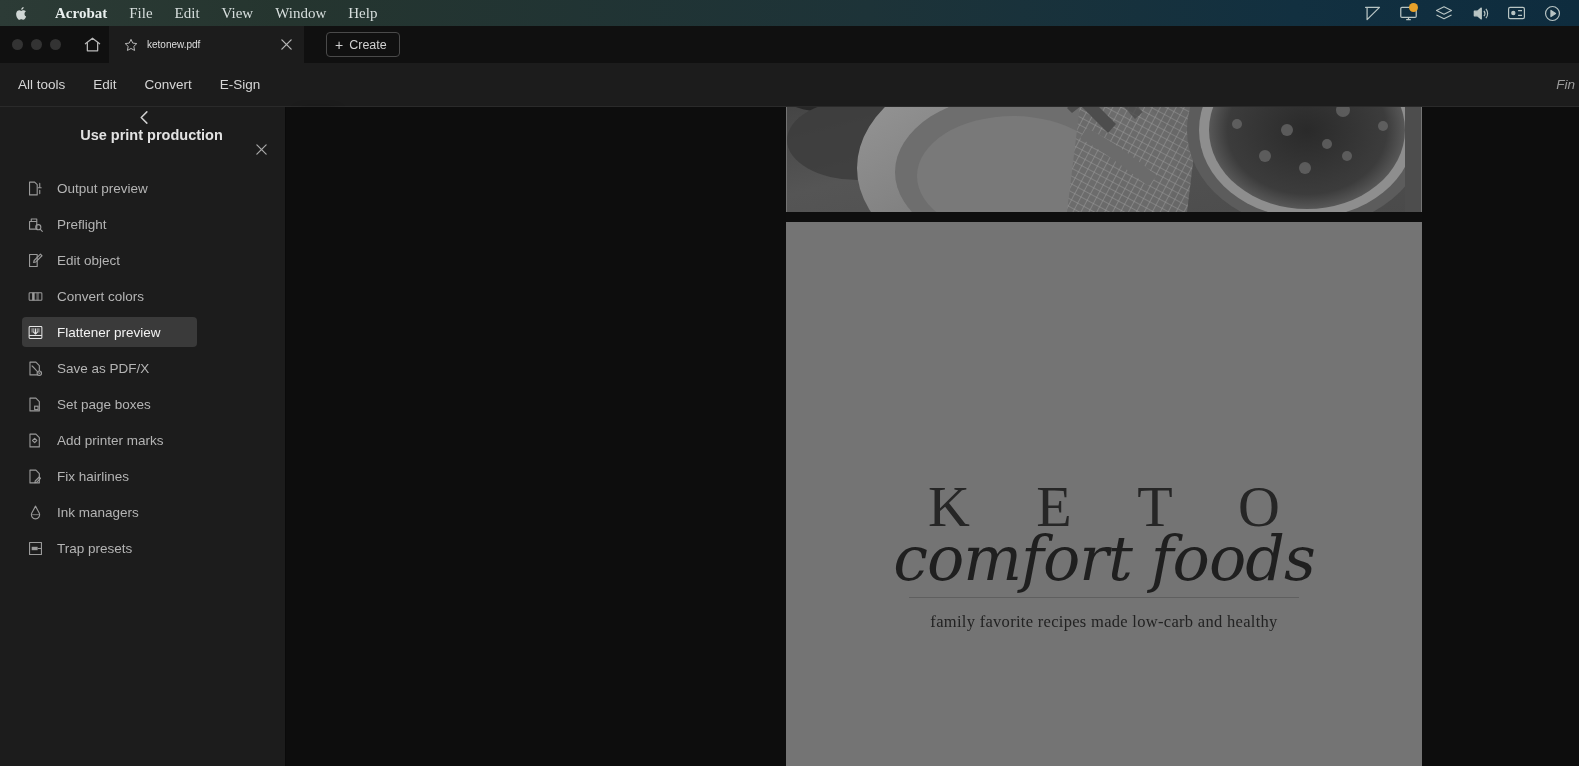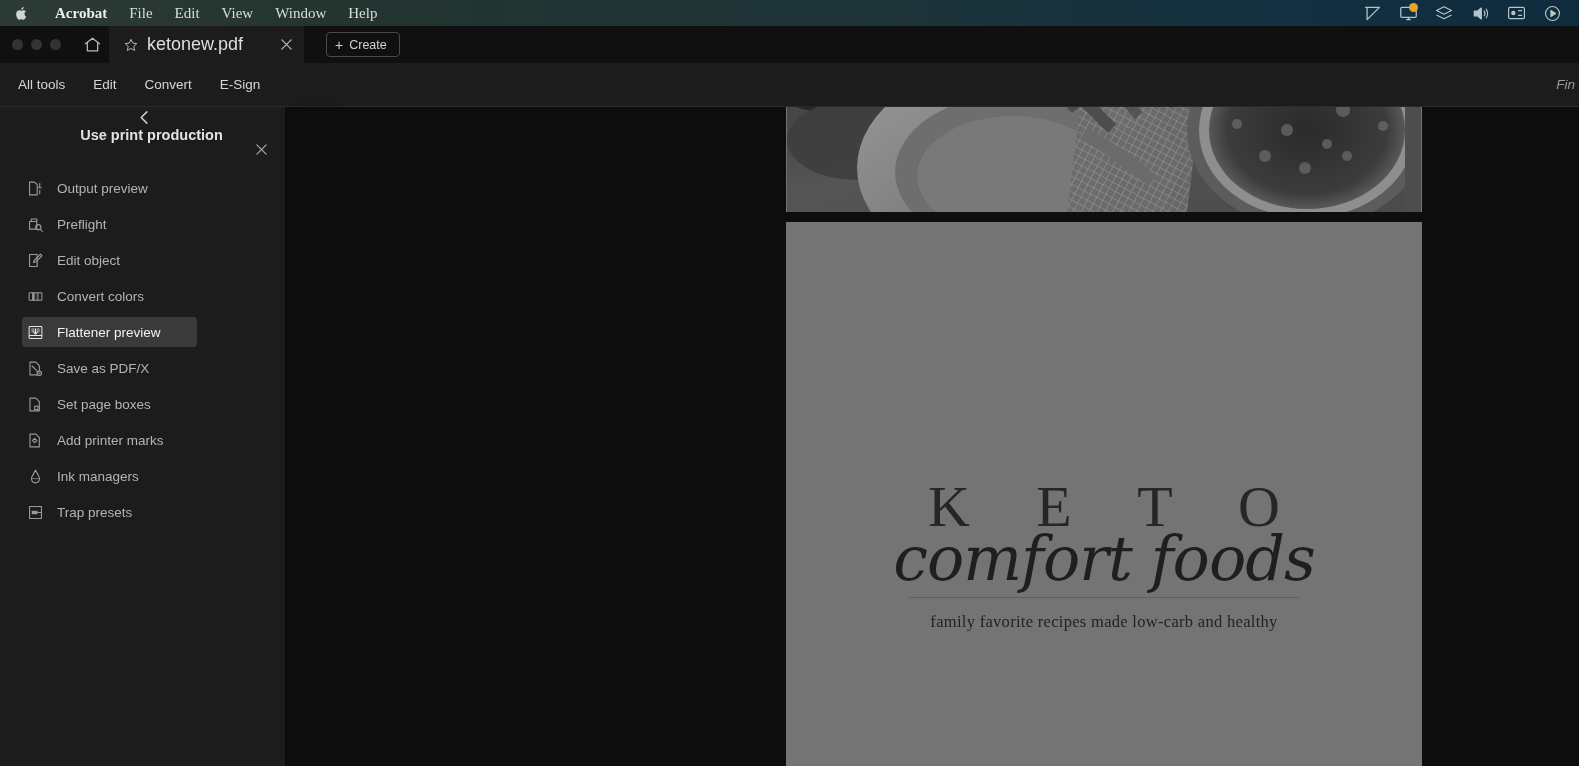--- a/index.html
+++ b/index.html
@@ -64,21 +64,21 @@
   .home-btn {
     width: 34px; height: 30px; display:flex;align-items:center;justify-content:center;
     color:#b8b8b8;
   }
   #tab-active {
     height: 37px; width: 195px; background: #1c1c1c;
     display: flex; align-items: center; gap: 8px;
     padding: 0 10px 0 14px; position: relative;
   }
   .tab-star { color:#b5b5b5; width:16px;height:16px;display:flex;align-items:center;justify-content:center;}
-  .tab-title { color: #dedede; font-size: 18px; white-space: nowrap; flex: 1; }
+  .tab-title { color: #dedede; font-size: 10px; white-space: nowrap; flex: 1; }
   .tab-close { color:#b5b5b5; font-size: 15px; width:16px;height:16px;display:flex;align-items:center;justify-content:center;}
   #create-btn {
     margin-left: 22px;
     height: 25px; padding: 0 12px 0 8px;
     border: 1px solid #4a4a4a; border-radius: 4px;
     display: flex; align-items: center; gap: 6px;
     color: #d2d2d2; font-size: 12.5px;
   }
   .plus-ico { font-size: 14px; color:#d2d2d2; line-height:1; }
 
@@ -425,20 +425,29 @@
         <div class="pl-item">
           <span class="pl-ico">
             <svg width="17" height="17" viewBox="0 0 20 20" fill="none" stroke="currentColor" stroke-width="1.3">
               <path d="M3.5 2.5h7l4 4v11h-11v-15z" stroke-linejoin="round"></path>
               <path d="M9 7.5l2.5 2.5L9 12.5 6.5 10 9 7.5z" stroke-linejoin="round"></path>
             </svg>
           </span>
           <span class="pl-label">Add printer marks</span>
         </div>
 
+        <div class="pl-item">
+          <span class="pl-ico">
+            <svg width="17" height="17" viewBox="0 0 20 20" fill="none" stroke="currentColor" stroke-width="1.3">
+              <path d="M3.5 2.5h7l4 4v11h-11v-15z" stroke-linejoin="round"></path>
+              <path d="M14.4 10.6l1.5 1.5-4.7 4.7-2 .5.5-2 4.7-4.7z" stroke-linejoin="round"></path>
+            </svg>
+          </span>
+          <span class="pl-label">Fix hairlines</span>
+        </div>
 
         <div class="pl-item">
           <span class="pl-ico">
             <svg width="17" height="17" viewBox="0 0 20 20" fill="none" stroke="currentColor" stroke-width="1.3">
               <path d="M10 2.5l4.5 8.5a4.8 4.8 0 11-9 0L10 2.5z" stroke-linejoin="round"></path>
               <path d="M6 12.5h8" opacity=".7"></path>
             </svg>
           </span>
           <span class="pl-label">Ink managers</span>
         </div>

